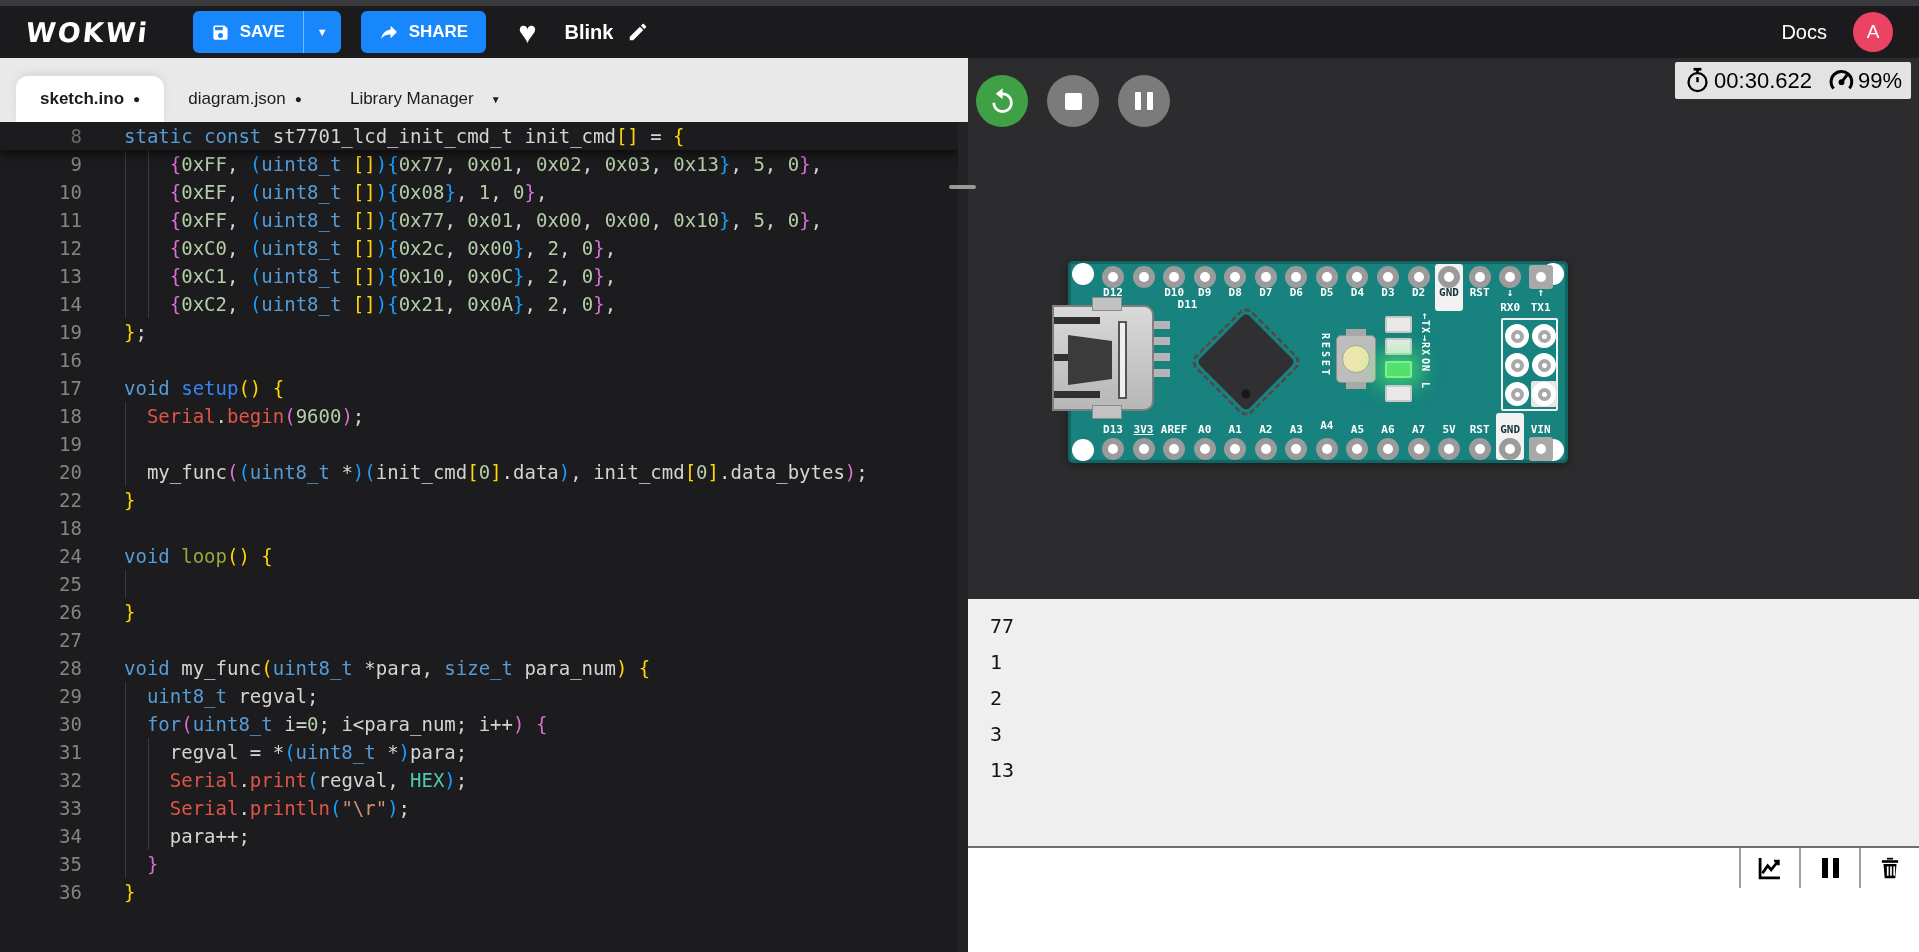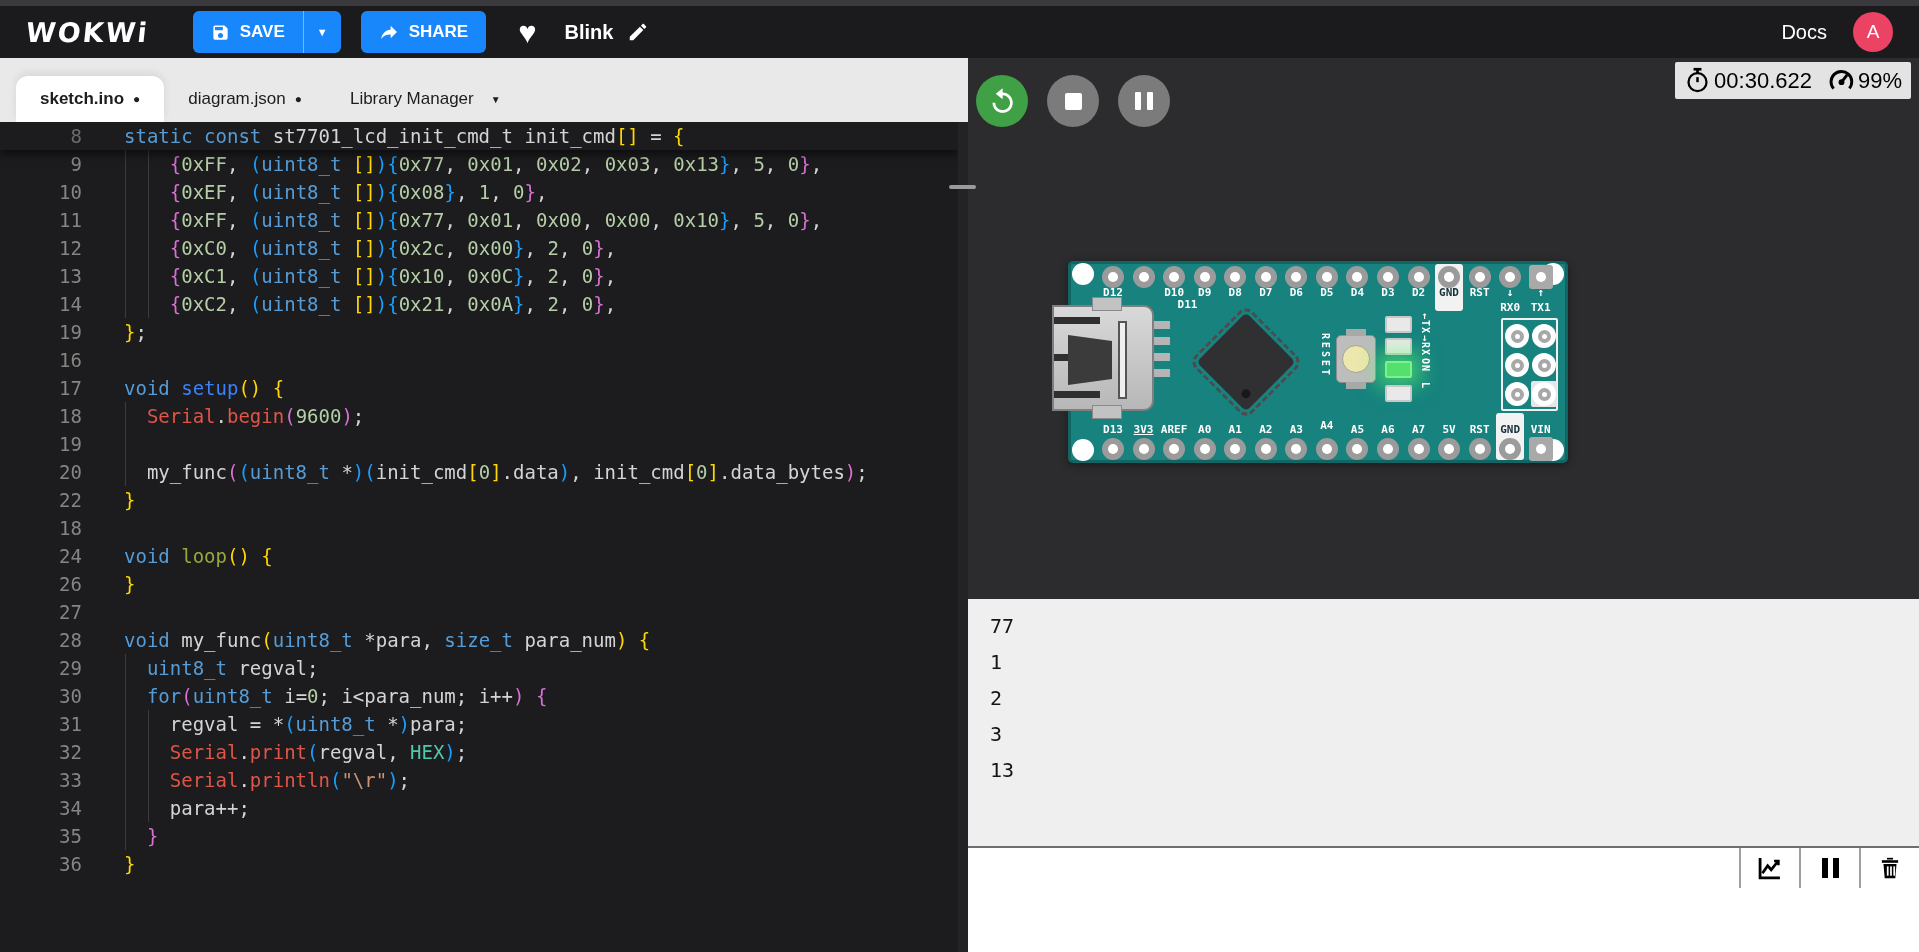--- a/index.html
+++ b/index.html
@@ -192,20 +192,21 @@
         <div class="row"><span class="ln">14</span><span class="codeline"><div class="gd" style="left: 1px;"></div><div class="gd" style="left: 24px;"></div><span style="color: rgb(212, 212, 212);">    </span><span style="color: rgb(218, 112, 214);">{</span><span style="color: rgb(181, 206, 168);">0xC2</span><span style="color: rgb(212, 212, 212);">, </span><span style="color: rgb(23, 159, 255);">(</span><span style="color: rgb(86, 156, 214);">uint8_t</span><span style="color: rgb(212, 212, 212);"> </span><span style="color: rgb(255, 215, 0);">[]</span><span style="color: rgb(23, 159, 255);">)</span><span style="color: rgb(23, 159, 255);">{</span><span style="color: rgb(181, 206, 168);">0x21</span><span style="color: rgb(212, 212, 212);">, </span><span style="color: rgb(181, 206, 168);">0x0A</span><span style="color: rgb(23, 159, 255);">}</span><span style="color: rgb(212, 212, 212);">, </span><span style="color: rgb(181, 206, 168);">2</span><span style="color: rgb(212, 212, 212);">, </span><span style="color: rgb(181, 206, 168);">0</span><span style="color: rgb(218, 112, 214);">}</span><span style="color: rgb(212, 212, 212);">,</span></span></div>
         <div class="row"><span class="ln">19</span><span class="codeline"><span style="color: rgb(255, 215, 0);">}</span><span style="color: rgb(212, 212, 212);">;</span></span></div>
         <div class="row"><span class="ln">16</span><span class="codeline"></span></div>
         <div class="row"><span class="ln">17</span><span class="codeline"><span style="color: rgb(86, 156, 214);">void </span><span style="color: #3b82f6;">setup</span><span style="color: rgb(255, 215, 0);">()</span><span style="color: rgb(212, 212, 212);"> </span><span style="color: rgb(255, 215, 0);">{</span></span></div>
         <div class="row"><span class="ln">18</span><span class="codeline"><div class="gd" style="left: 1px;"></div><span style="color: rgb(212, 212, 212);">  </span><span style="color: rgb(224, 85, 72);">Serial</span><span style="color: rgb(212, 212, 212);">.</span><span style="color: rgb(224, 85, 72);">begin</span><span style="color: rgb(218, 112, 214);">(</span><span style="color: rgb(181, 206, 168);">9600</span><span style="color: rgb(218, 112, 214);">)</span><span style="color: rgb(212, 212, 212);">;</span></span></div>
         <div class="row"><span class="ln">19</span><span class="codeline"><div class="gd" style="left: 1px;"></div></span></div>
         <div class="row"><span class="ln">20</span><span class="codeline"><div class="gd" style="left: 1px;"></div><span style="color: rgb(212, 212, 212);">  my_func</span><span style="color: rgb(218, 112, 214);">(</span><span style="color: rgb(23, 159, 255);">(</span><span style="color: rgb(86, 156, 214);">uint8_t</span><span style="color: rgb(212, 212, 212);"> *</span><span style="color: rgb(23, 159, 255);">)</span><span style="color: rgb(23, 159, 255);">(</span><span style="color: rgb(212, 212, 212);">init_cmd</span><span style="color: rgb(255, 215, 0);">[</span><span style="color: rgb(181, 206, 168);">0</span><span style="color: rgb(255, 215, 0);">]</span><span style="color: rgb(212, 212, 212);">.data</span><span style="color: rgb(23, 159, 255);">)</span><span style="color: rgb(212, 212, 212);">, init_cmd</span><span style="color: rgb(255, 215, 0);">[</span><span style="color: rgb(181, 206, 168);">0</span><span style="color: rgb(255, 215, 0);">]</span><span style="color: rgb(212, 212, 212);">.data_bytes</span><span style="color: rgb(218, 112, 214);">)</span><span style="color: rgb(212, 212, 212);">;</span></span></div>
         <div class="row"><span class="ln">22</span><span class="codeline"><span style="color: rgb(255, 215, 0);">}</span></span></div>
         <div class="row"><span class="ln">18</span><span class="codeline"></span></div>
         <div class="row"><span class="ln">24</span><span class="codeline"><span style="color: rgb(86, 156, 214);">void </span><span style="color: rgb(154, 168, 58);">loop</span><span style="color: rgb(255, 215, 0);">()</span><span style="color: rgb(212, 212, 212);"> </span><span style="color: rgb(255, 215, 0);">{</span></span></div>
+        <div class="row"><span class="ln">25</span><span class="codeline"><div class="gd" style="left: 1px;"></div></span></div>
         <div class="row"><span class="ln">26</span><span class="codeline"><span style="color: rgb(255, 215, 0);">}</span></span></div>
         <div class="row"><span class="ln">27</span><span class="codeline"></span></div>
         <div class="row"><span class="ln">28</span><span class="codeline"><span style="color: rgb(86, 156, 214);">void </span><span style="color: rgb(212, 212, 212);">my_func</span><span style="color: rgb(255, 215, 0);">(</span><span style="color: rgb(86, 156, 214);">uint8_t</span><span style="color: rgb(212, 212, 212);"> *para, </span><span style="color: rgb(86, 156, 214);">size_t</span><span style="color: rgb(212, 212, 212);"> para_num</span><span style="color: rgb(255, 215, 0);">)</span><span style="color: rgb(212, 212, 212);"> </span><span style="color: rgb(255, 215, 0);">{</span></span></div>
         <div class="row"><span class="ln">29</span><span class="codeline"><div class="gd" style="left: 1px;"></div><span style="color: rgb(212, 212, 212);">  </span><span style="color: rgb(86, 156, 214);">uint8_t</span><span style="color: rgb(212, 212, 212);"> regval;</span></span></div>
         <div class="row"><span class="ln">30</span><span class="codeline"><div class="gd" style="left: 1px;"></div><span style="color: rgb(212, 212, 212);">  </span><span style="color: rgb(86, 156, 214);">for</span><span style="color: rgb(218, 112, 214);">(</span><span style="color: rgb(86, 156, 214);">uint8_t</span><span style="color: rgb(212, 212, 212);"> i=</span><span style="color: rgb(181, 206, 168);">0</span><span style="color: rgb(212, 212, 212);">; i&lt;para_num; i++</span><span style="color: rgb(218, 112, 214);">)</span><span style="color: rgb(212, 212, 212);"> </span><span style="color: rgb(218, 112, 214);">{</span></span></div>
         <div class="row"><span class="ln">31</span><span class="codeline"><div class="gd" style="left: 1px;"></div><div class="gd" style="left: 24px;"></div><span style="color: rgb(212, 212, 212);">    regval = *</span><span style="color: rgb(23, 159, 255);">(</span><span style="color: rgb(86, 156, 214);">uint8_t</span><span style="color: rgb(212, 212, 212);"> *</span><span style="color: rgb(23, 159, 255);">)</span><span style="color: rgb(212, 212, 212);">para;</span></span></div>
         <div class="row"><span class="ln">32</span><span class="codeline"><div class="gd" style="left: 1px;"></div><div class="gd" style="left: 24px;"></div><span style="color: rgb(212, 212, 212);">    </span><span style="color: rgb(224, 85, 72);">Serial</span><span style="color: rgb(212, 212, 212);">.</span><span style="color: rgb(224, 85, 72);">print</span><span style="color: rgb(23, 159, 255);">(</span><span style="color: rgb(212, 212, 212);">regval, </span><span style="color: rgb(78, 201, 176);">HEX</span><span style="color: rgb(23, 159, 255);">)</span><span style="color: rgb(212, 212, 212);">;</span></span></div>
         <div class="row"><span class="ln">33</span><span class="codeline"><div class="gd" style="left: 1px;"></div><div class="gd" style="left: 24px;"></div><span style="color: rgb(212, 212, 212);">    </span><span style="color: rgb(224, 85, 72);">Serial</span><span style="color: rgb(212, 212, 212);">.</span><span style="color: rgb(224, 85, 72);">println</span><span style="color: rgb(23, 159, 255);">(</span><span style="color: rgb(206, 145, 120);">"\r"</span><span style="color: rgb(23, 159, 255);">)</span><span style="color: rgb(212, 212, 212);">;</span></span></div>
         <div class="row"><span class="ln">34</span><span class="codeline"><div class="gd" style="left: 1px;"></div><div class="gd" style="left: 24px;"></div><span style="color: rgb(212, 212, 212);">    para++;</span></span></div>
         <div class="row"><span class="ln">35</span><span class="codeline"><div class="gd" style="left: 1px;"></div><span style="color: rgb(212, 212, 212);">  </span><span style="color: rgb(218, 112, 214);">}</span></span></div>

